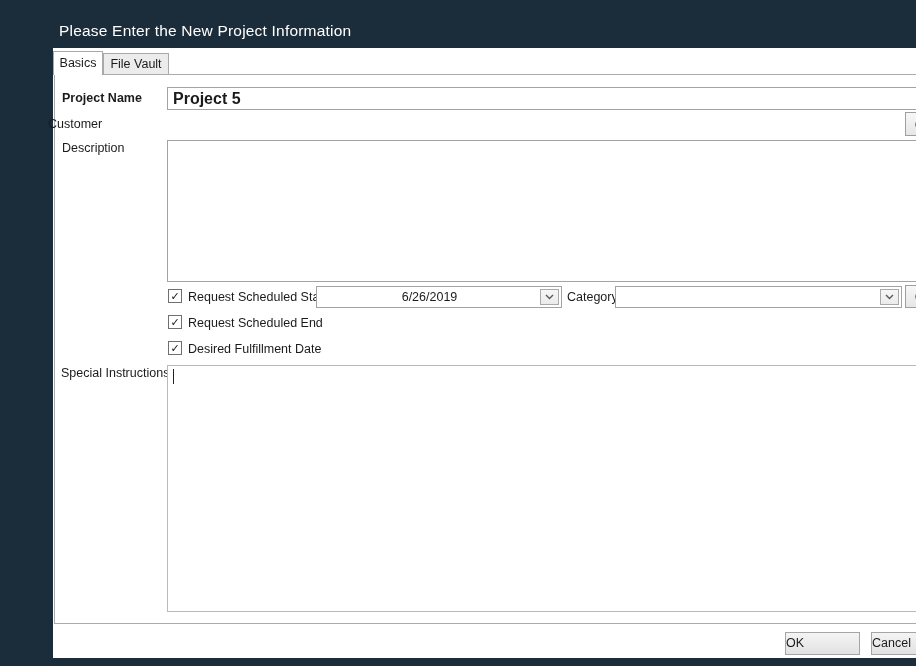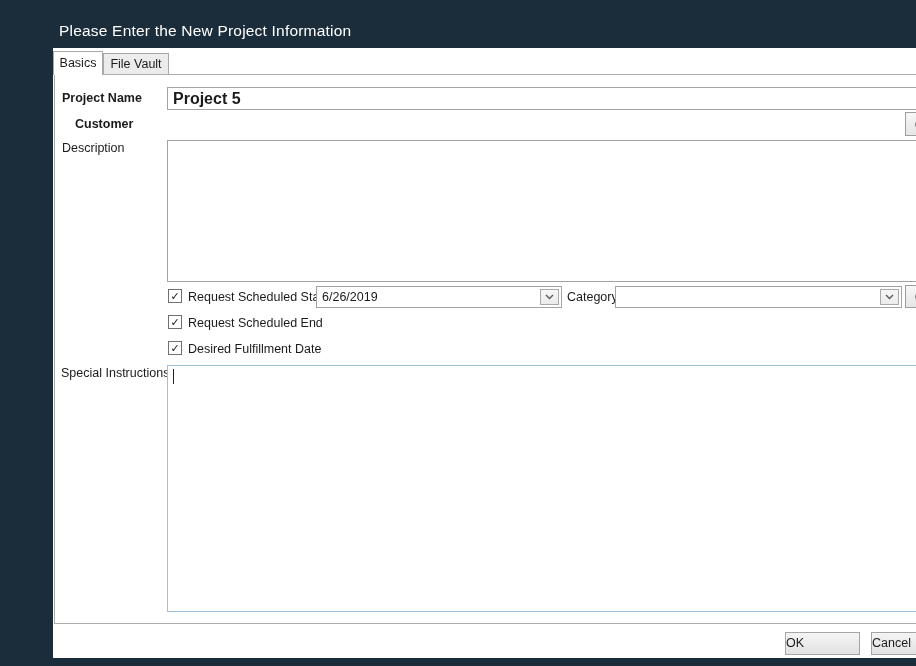--- a/index.html
+++ b/index.html
@@ -55,35 +55,35 @@
 
   <div class="dialog-body"></div>
 
   <div class="tab tab-basics">Basics</div>
   <div class="tab tab-filevault">File Vault</div>
   <div class="tab-page"></div>
 
   <div class="field-label bold" style="left:17px; top:91px;">Project Name</div>
   <input class="text-input bold" style="left: 122px; top: 87px; width: 775px; height: 23px;" value="Project 5">
 
-  <div class="field-label" style="left:30px; top:117px;font-weight:bold;">Customer</div>
+  <div class="field-label" style="left:3px; top:117px;">Customer</div>
   <div class="add-btn" style="left:860px; top:112px; height:24px;">
     <svg width="17" height="17" viewBox="0 0 17 17">
       <circle cx="8.5" cy="8.5" r="8" fill="#111"></circle>
       <rect x="7.1" y="3.4" width="2.8" height="10.2" fill="#fff"></rect>
       <rect x="3.4" y="7.1" width="10.2" height="2.8" fill="#fff"></rect>
     </svg>
   </div>
 
   <div class="field-label" style="left:17px; top:141px;">Description</div>
   <div class="textarea-box" style="left:122px; top:140px; width:775px; height:142px;"></div>
 
   <div class="checkbox" style="left:123px; top:289px;"><span>✓</span></div>
   <div class="field-label" style="left:143px; top:290px;">Request Scheduled Start</div>
-  <div class="combo" style="left:271px; top:286px; width:246px; height:22px;">
+  <div class="combo" style="left:271px; top:286px; width:246px; height:22px;text-align:center;">
     <div class="combo-value">6/26/2019</div>
     <div class="combo-btn">
       <svg class="chev" viewBox="0 0 9 6">
           <polyline points="1,1 4.5,4.5 8,1" fill="none" stroke="#5a5a5a" stroke-width="1.4"></polyline>
         </svg>
     </div>
   </div>
   <div class="field-label" style="left:522px; top:290px;">Category</div>
   <div class="combo" style="left:570px; top:286px; width:287px; height:22px;">
     <div class="combo-value"></div>

